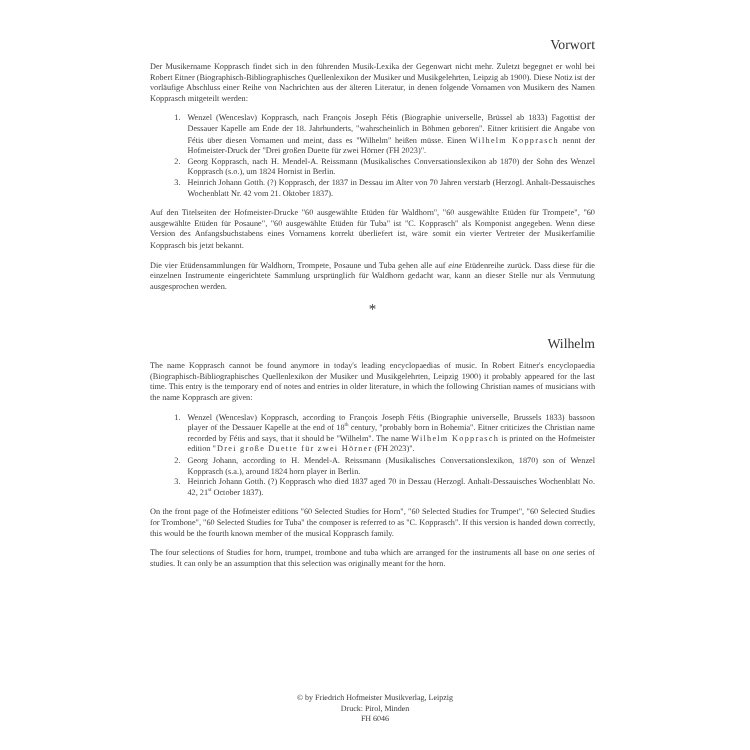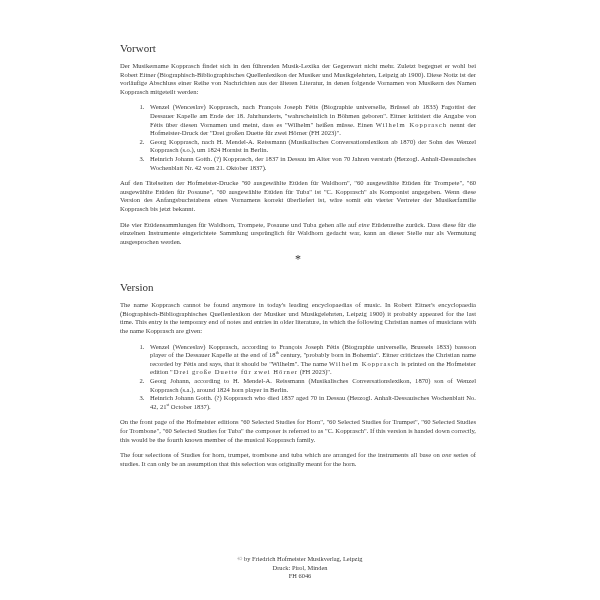--- a/index.html
+++ b/index.html
@@ -4,21 +4,21 @@
   <style>
     html, body { margin: 0; padding: 0; background: #ffffff; }
     body { width: 600px; height: 600px; overflow: hidden; position: relative; }
     .page {
       position: absolute; left: 120px; top: 30px; width: 356px;
       font-family: "Liberation Serif", serif; color: #3a3a3a;
       font-size: 6.6px; line-height: 8.6px; text-align: justify;
     }
     h1 {
       font-family: "Liberation Serif", serif; font-weight: normal;
-      font-size: 11px; text-align: left; margin: 12px 0 7px 0; color: #333;
+      font-size: 11px; text-align: right; margin: 0 0 7px 0; color: #333;
       line-height: 13px;
     }
     p { margin: 0 0 7px 0; }
     ol { margin: 0 0 7px 0; padding-left: 26px; }
     ol li { padding-left: 4px; }
     .spaced { letter-spacing: 1px; }
     .star { text-align: center; font-size: 12px; margin: 6px 0 16px 0; line-height: 12px; color: #333; }
     sup { font-size: 4px; line-height: 0; }
     .footer {
       position: absolute; left: 0; width: 600px; top: 555px;
@@ -38,21 +38,21 @@
       <li>Georg Kopprasch, nach H. Mendel-A. Reissmann (Musikalisches Conversationslexikon ab 1870) der Sohn des Wenzel Kopprasch (s.o.), um 1824 Hornist in Berlin.</li>
       <li>Heinrich Johann Gotth. (?) Kopprasch, der 1837 in Dessau im Alter von 70 Jahren verstarb (Herzogl. Anhalt-Dessauisches Wochenblatt Nr. 42 vom 21. Oktober 1837).</li>
     </ol>
     <p>Auf den Titelseiten der Hofmeister-Drucke "60 ausgewählte Etüden für Waldhorn", "60 ausgewählte Etüden für Trompete", "60 ausgewählte Etüden für Posaune", "60 ausgewählte Etüden für Tuba" ist "C. Kopprasch" als Komponist angegeben. Wenn diese Version des Anfangsbuchstabens eines Vornamens korrekt überliefert ist, wäre somit ein vierter Vertreter der Musikerfamilie Kopprasch bis jetzt bekannt.</p>
     <p><span>Die vier Etüdensammlungen für Waldhorn, Trompete, Posaune und Tuba gehen alle auf </span><em>eine</em><span> Etüdenreihe zurück. Dass diese für die einzelnen Instrumente eingerichtete Sammlung ursprünglich für Waldhorn gedacht war, kann an dieser Stelle nur als Vermutung ausgesprochen werden.</span></p>
   </section>
 
   <div class="star">*</div>
 
   <section>
-    <h1>Version</h1>
+    <h1>Wilhelm</h1>
     <p>The name Kopprasch cannot be found anymore in today's leading encyclopaedias of music. In Robert Eitner's encyclopaedia (Biographisch-Bibliographisches Quellenlexikon der Musiker und Musikgelehrten, Leipzig 1900) it probably appeared for the last time. This entry is the temporary end of notes and entries in older literature, in which the following Christian names of musicians with the name Kopprasch are given:</p>
     <ol>
       <li><span>Wenzel (Wenceslav) Kopprasch, according to François Joseph Fétis (Biographie universelle, Brussels 1833) bassoon player of the Dessauer Kapelle at the end of 18</span><sup>th</sup><span> century, "probably born in Bohemia". Eitner criticizes the Christian name recorded by Fétis and says, that it should be "Wilhelm". The name </span><span class="spaced">Wilhelm Kopprasch</span><span> is printed on the Hofmeister edition </span><span class="spaced">"Drei große Duette für zwei Hörner</span><span> (FH 2023)".</span></li>
       <li>Georg Johann, according to H. Mendel-A. Reissmann (Musikalisches Conversationslexikon, 1870) son of Wenzel Kopprasch (s.a.), around 1824 horn player in Berlin.</li>
       <li><span>Heinrich Johann Gotth. (?) Kopprasch who died 1837 aged 70 in Dessau (Herzogl. Anhalt-Dessauisches Wochenblatt No. 42, 21</span><sup>st</sup><span> October 1837).</span></li>
     </ol>
     <p>On the front page of the Hofmeister editions "60 Selected Studies for Horn", "60 Selected Studies for Trumpet", "60 Selected Studies for Trombone", "60 Selected Studies for Tuba" the composer is referred to as "C. Kopprasch". If this version is handed down correctly, this would be the fourth known member of the musical Kopprasch family.</p>
     <p><span>The four selections of Studies for horn, trumpet, trombone and tuba which are arranged for the instruments all base on </span><em>one</em><span> series of studies. It can only be an assumption that this selection was originally meant for the horn.</span></p>
   </section>
 </div>

